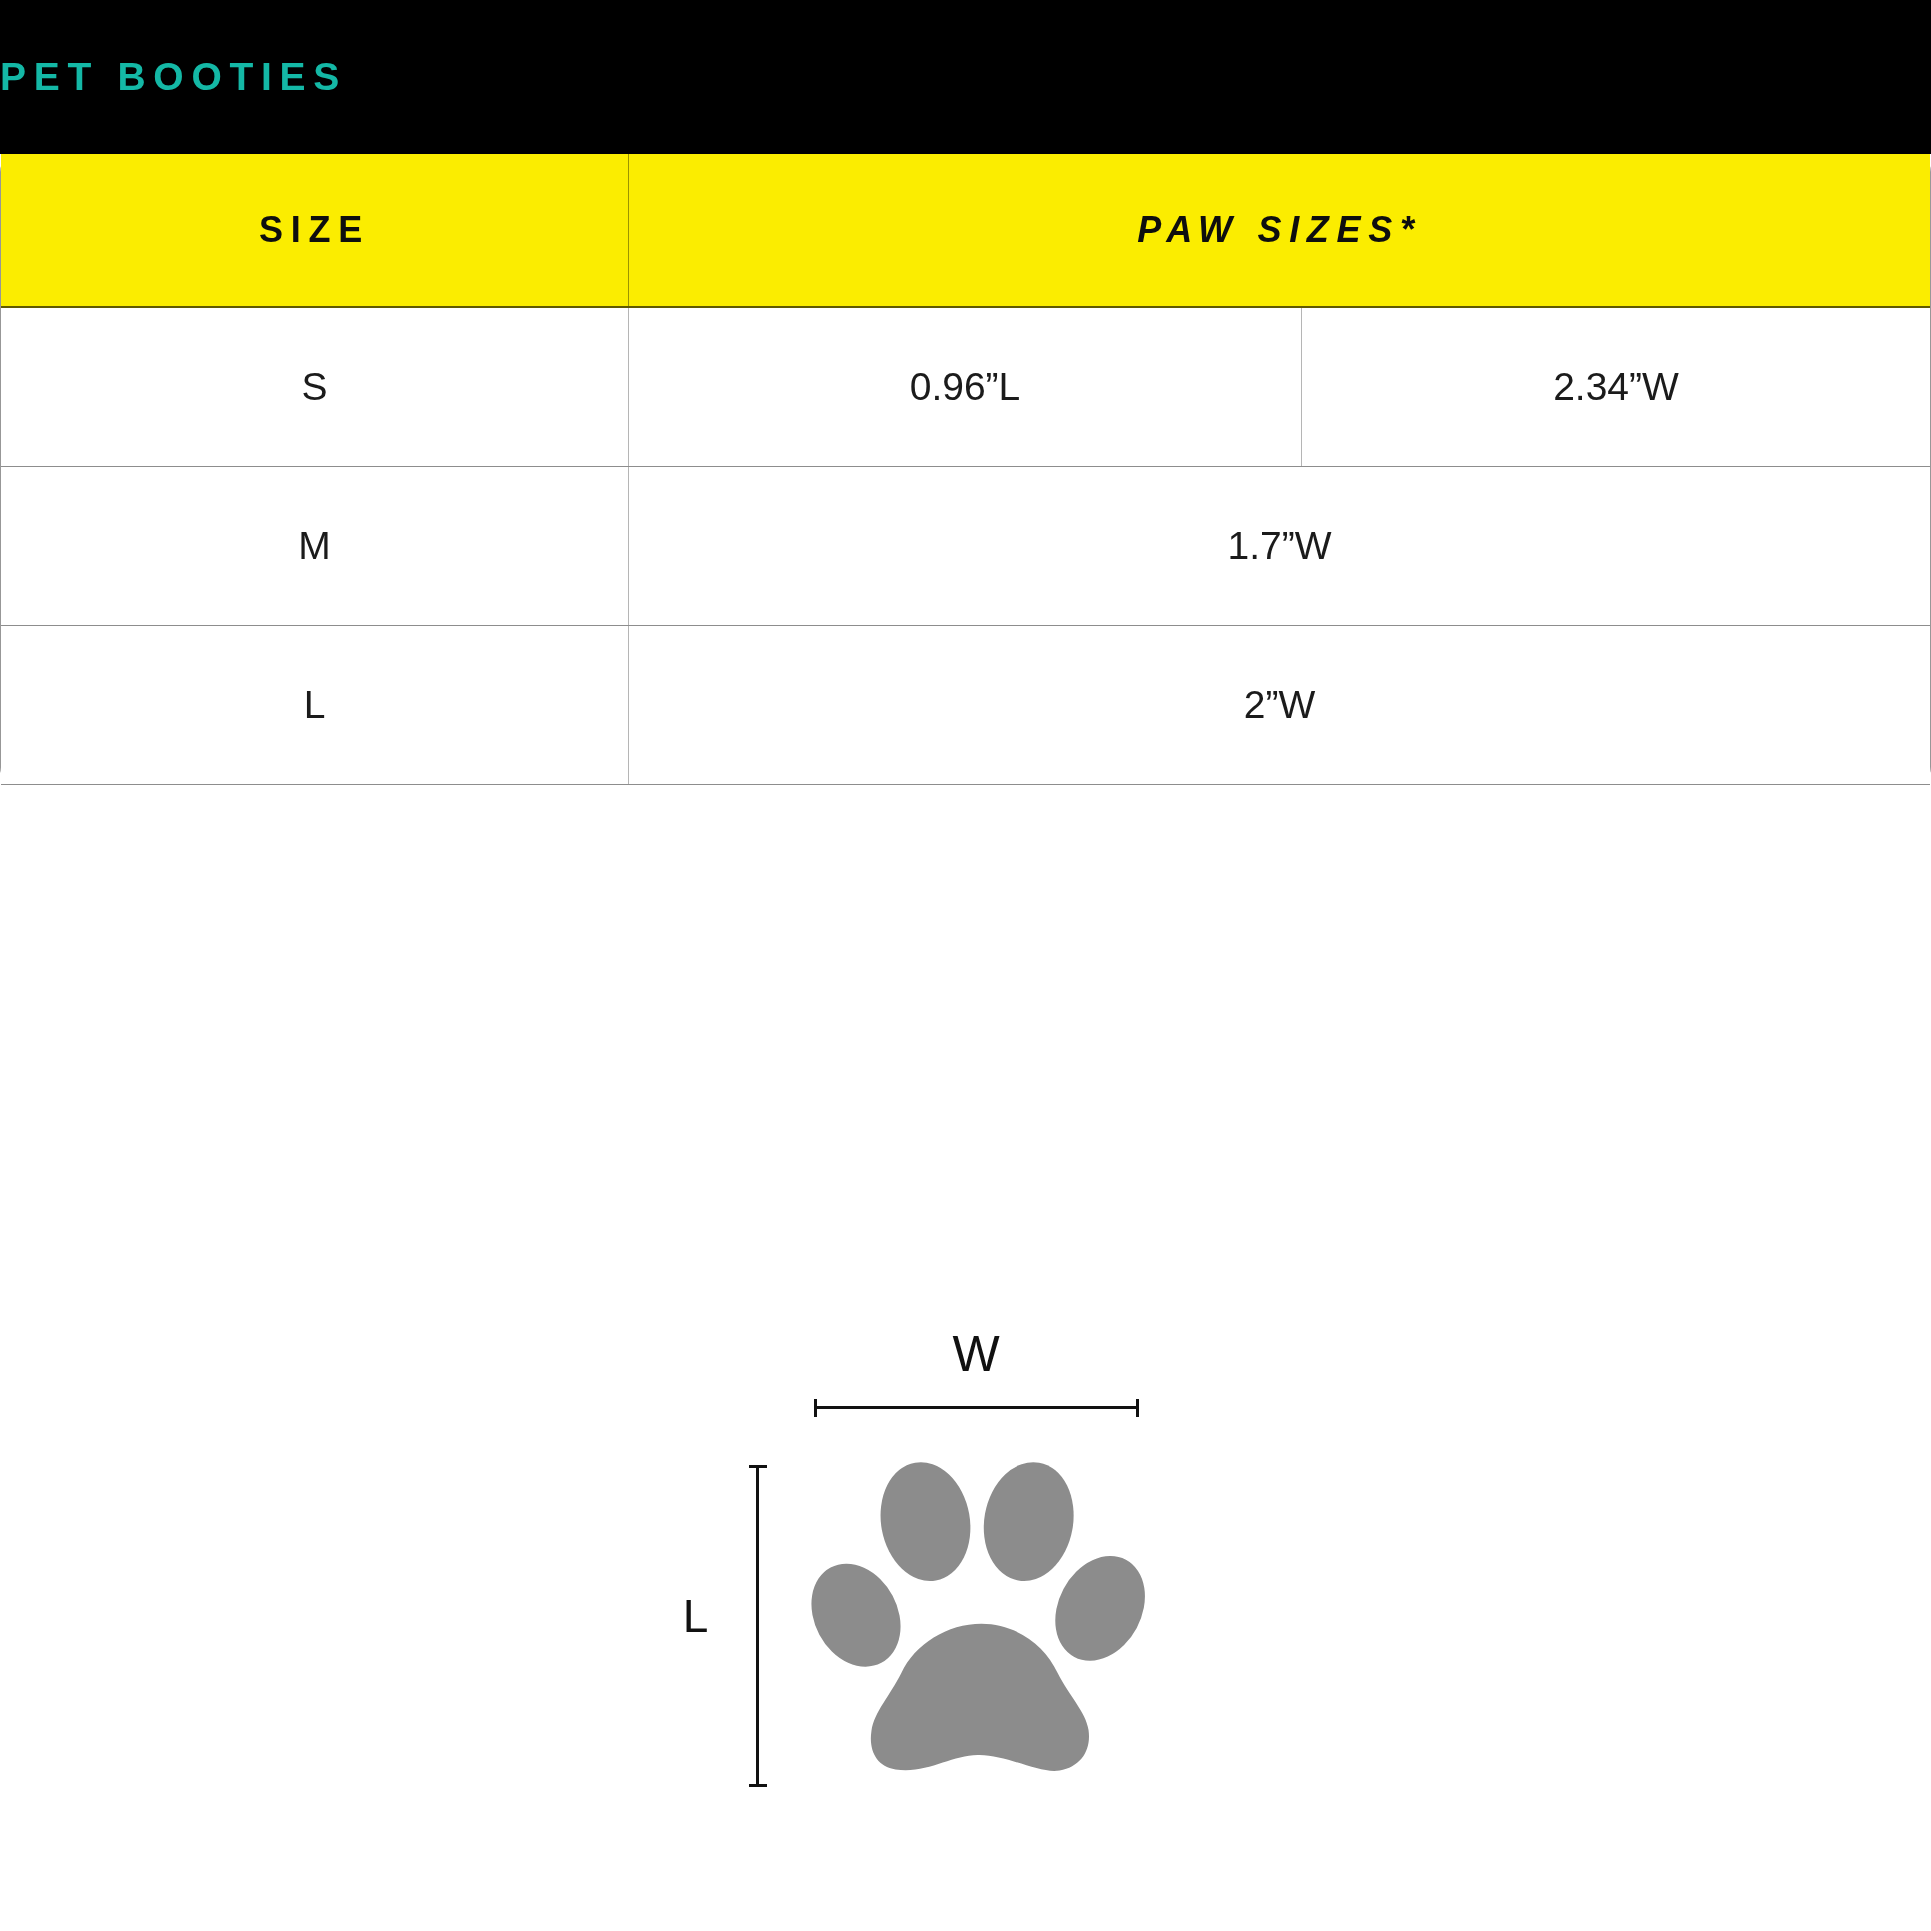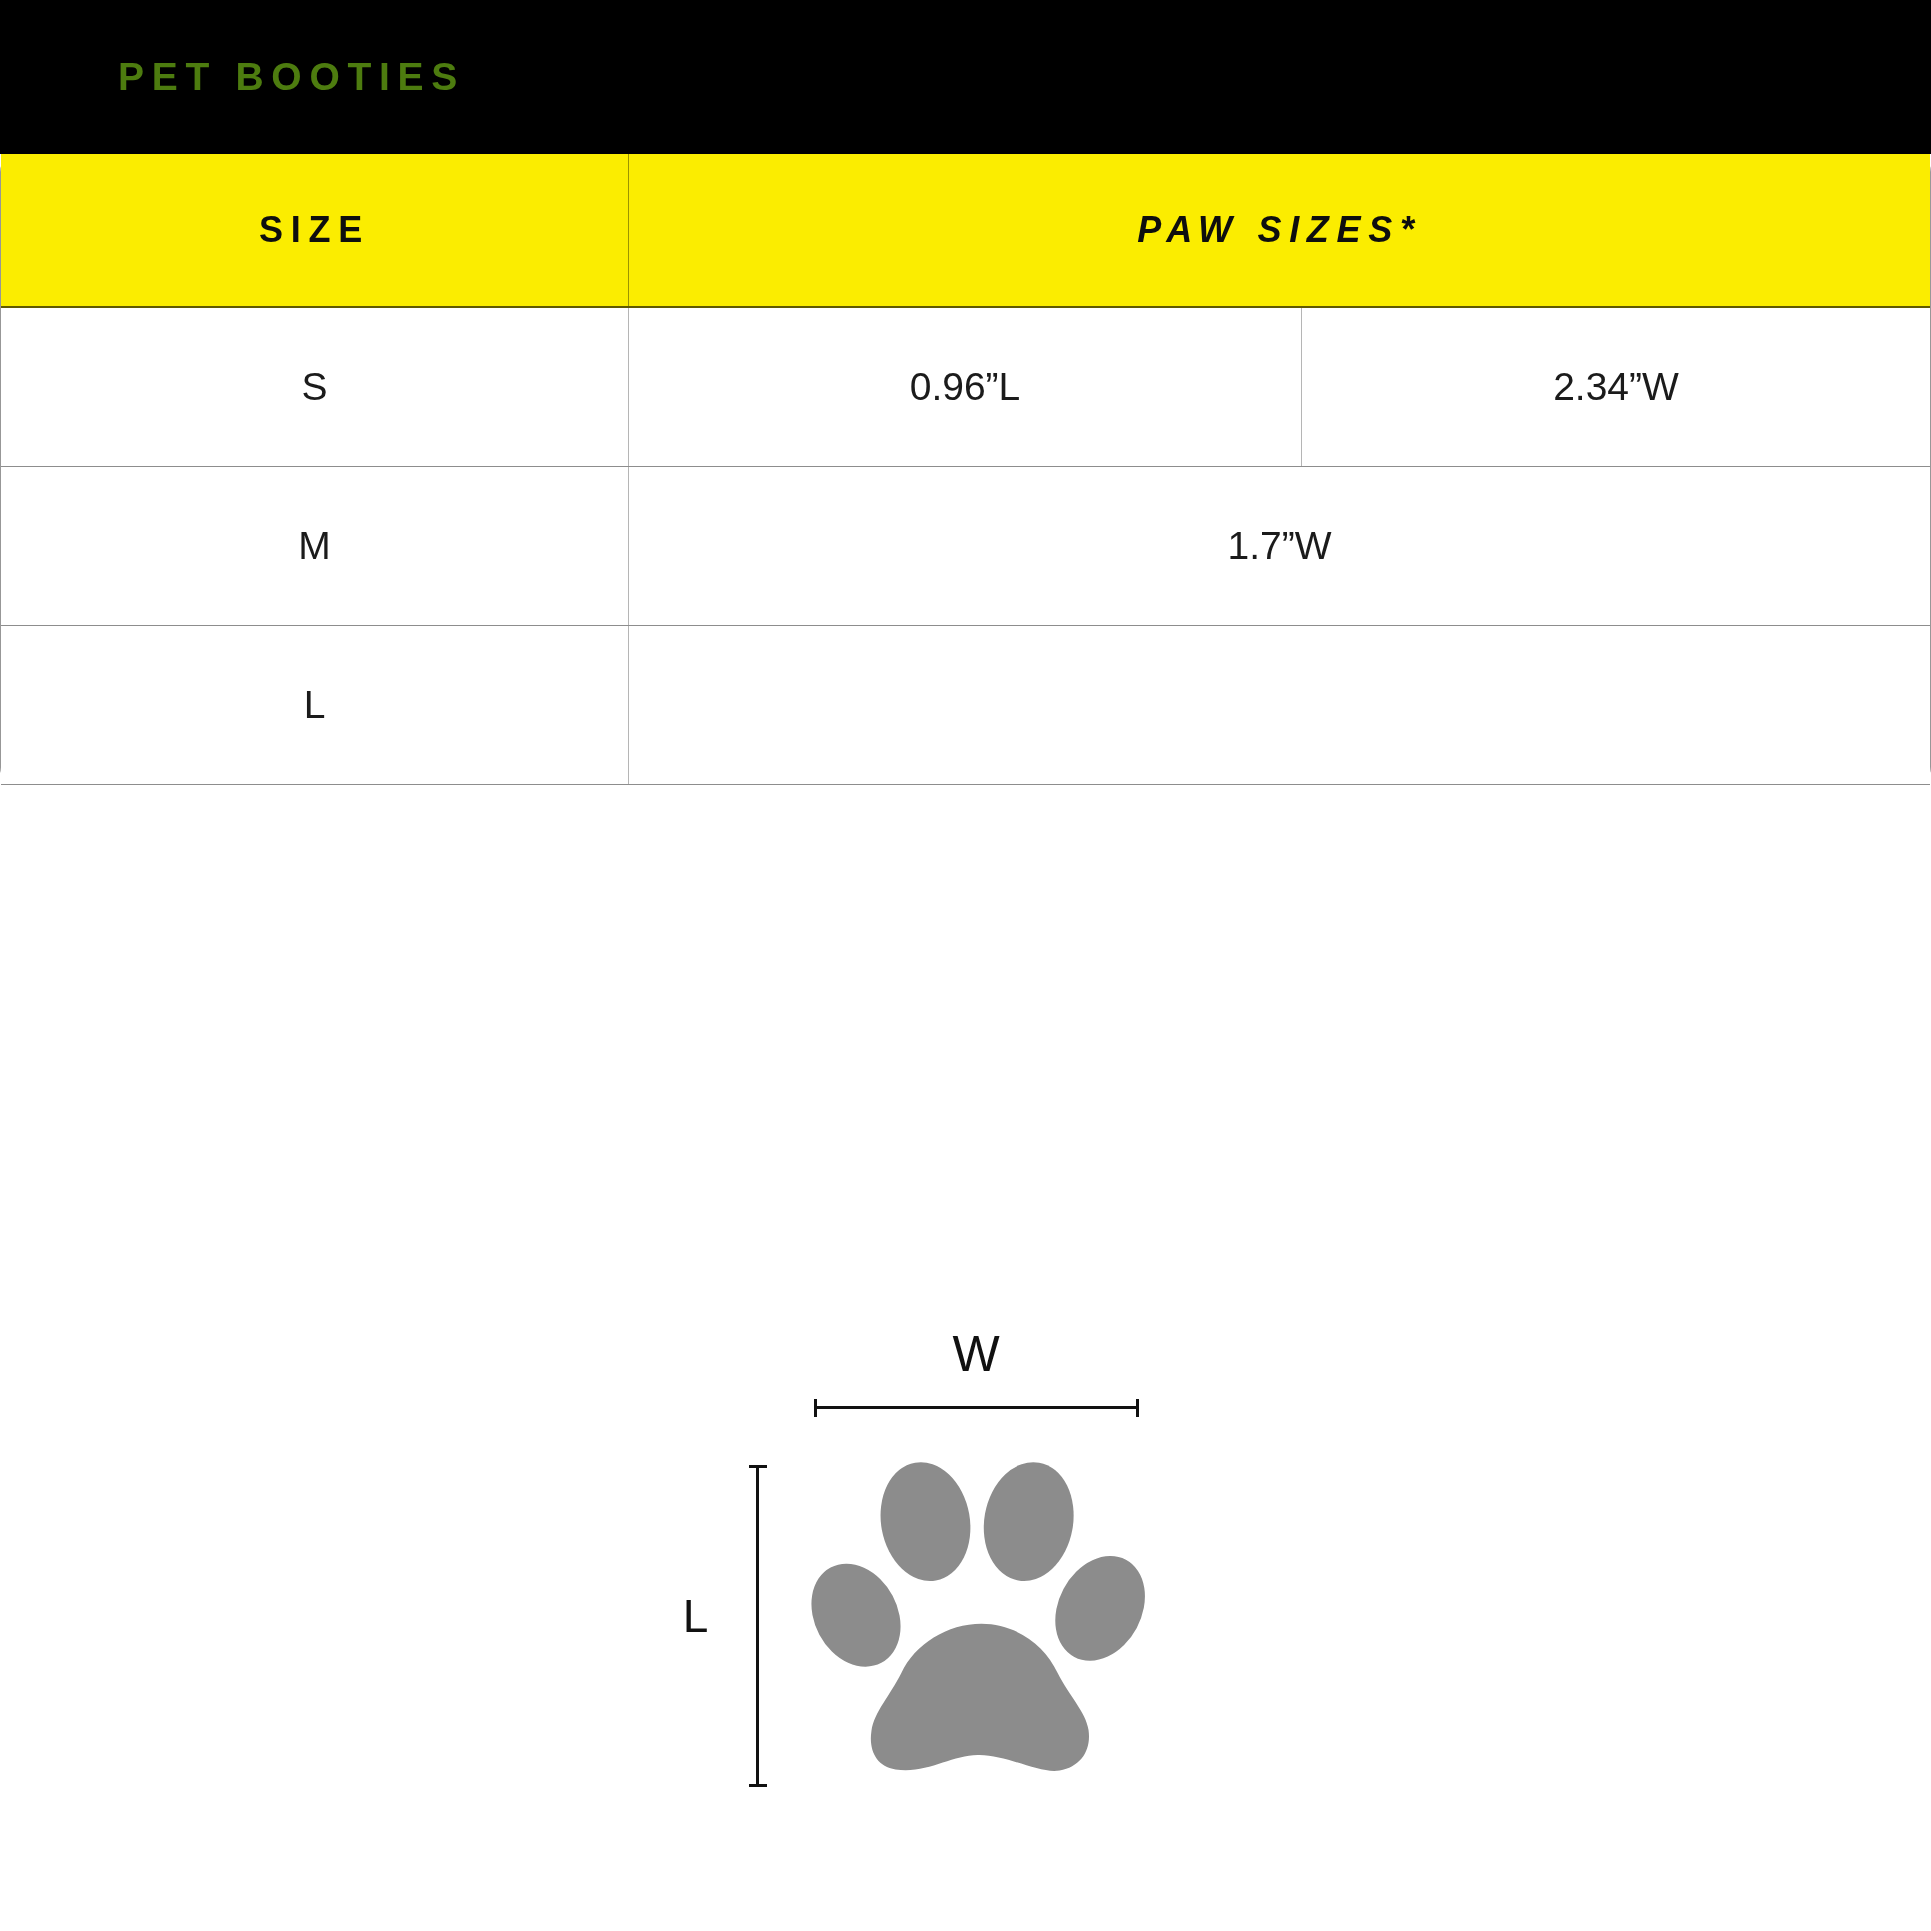--- a/index.html
+++ b/index.html
@@ -17,23 +17,22 @@
     color:var(--text-dark,#141414);
   }
 
   
   .topbar{
     position:absolute;left:0;top:0;width:1931px;height:154px;
     background:var(--header-black,#000);
     display:flex;align-items:center;
   }
   .topbar h1{
-    padding-left:118px;
     font-size:39px;font-weight:700;letter-spacing:7.7px;
-    color:#4d7c0f;
+    color:#14b8a6;
     text-align:center;
   }
 
   
   .size-table{
     position:absolute;left:0;top:154px;width:1931px;
     border-left:1.9px solid #979797;border-right:1.9px solid #979797;border-radius:18px;
   }
   .thead{
     display:flex;height:154px;
@@ -116,20 +115,21 @@
       <div class="cell cell-size">S</div>
       <div class="cell cell-length">0.96”L</div>
       <div class="cell cell-width">2.34”W</div>
     </div>
     <div class="trow">
       <div class="cell cell-size">M</div>
       <div class="cell cell-width">1.7”W</div>
     </div>
     <div class="trow">
       <div class="cell cell-size">L</div>
+      <div class="cell cell-width">2”W</div>
     </div>
   </div>
 </section>
 
 <p class="note note-1">
   </p>
 <div>* NOTE: Select a size that is slightly smaller than the actual paw size to ensure</div>
   <div>an accurate fit.</div>
 <p></p>
 <p class="note note-2">

